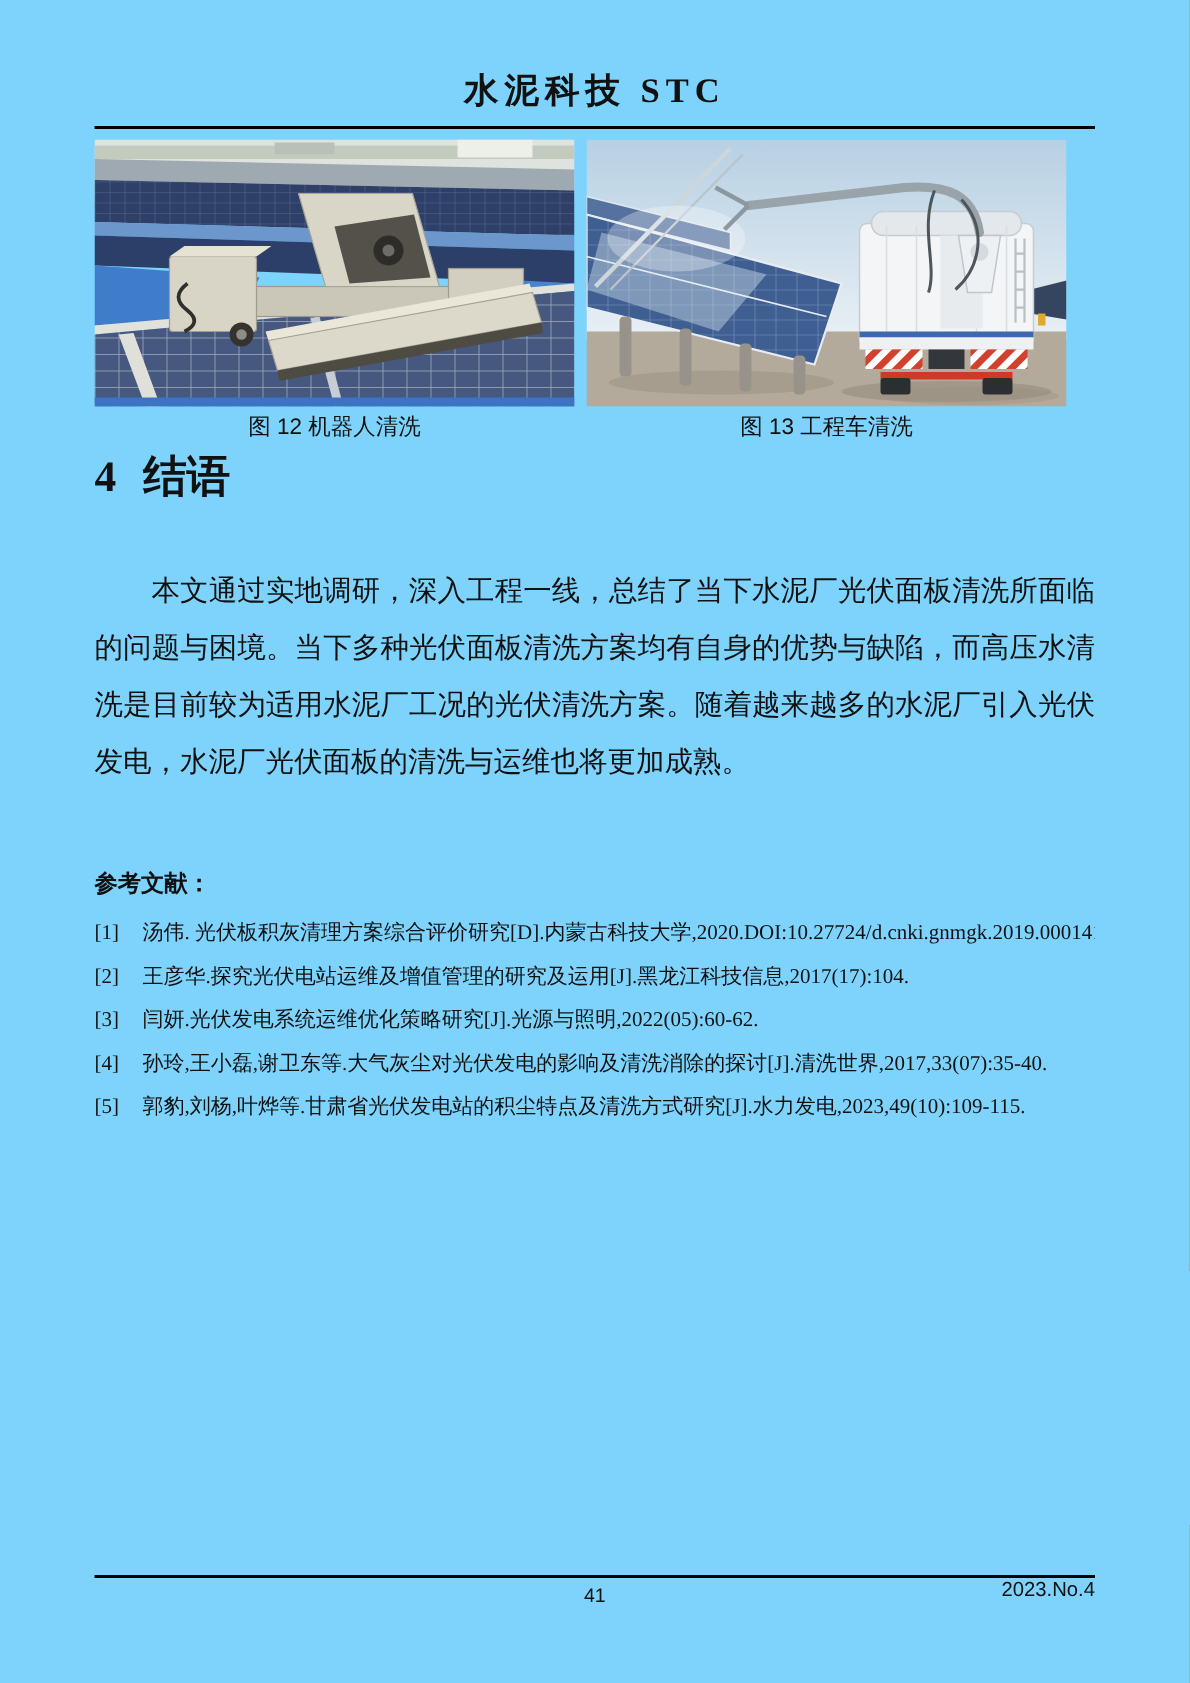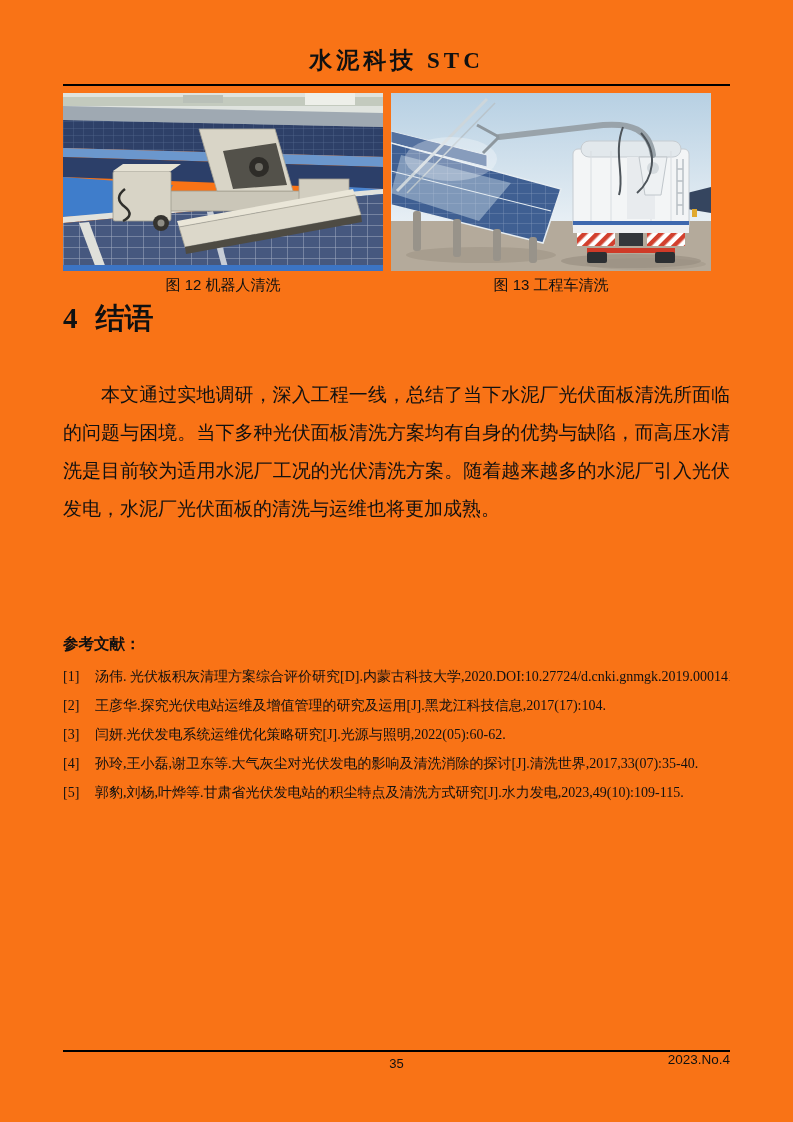--- a/index.html
+++ b/index.html
@@ -2,21 +2,21 @@
 <html><head>
 <meta charset="utf-8">
 <style>
   * { margin: 0; padding: 0; box-sizing: border-box; }
   html, body { background: #9b9b9b; }
   .page {
     position: relative;
     width: 793px;
     height: 1122px;
     margin: 0 auto;
-    background: #f97316;
+    background: #7dd3fc;
     font-family: "Liberation Serif", serif;
     color: #111111;
     overflow: hidden;
   }
   .content { padding: 0 63px; }
 
   
   .journal-header { padding-top: 46px; text-align: center; }
   .journal-title {
     font-family: "Liberation Serif", serif;
@@ -69,21 +69,21 @@
     font-family: "Liberation Sans", sans-serif;
     font-weight: 700;
     font-size: 29px;
     line-height: 27px;
   }
   .section-heading .sec-num { margin-right: 18px; font-family: "Liberation Serif", serif; }
 
   .conclusion { margin-top: 9px; }
 
   
-  .references { margin-top: 106px; }
+  .references { margin-top: 52px; }
   .references-header {
     font-family: "Liberation Sans", sans-serif;
     font-weight: 700;
     font-size: 15.5px;
     line-height: 20px;
     margin-bottom: 8px;
   }
   .ref-item {
     display: flex;
     font-size: 14px;
@@ -271,16 +271,16 @@
       </div>
       <div class="ref-item">
         <span class="ref-label">[5]</span>
         <span class="ref-text">郭豹,刘杨,叶烨等.甘肃省光伏发电站的积尘特点及清洗方式研究[J].水力发电,2023,49(10):109-115.</span>
       </div>
     </div>
 
   </div>
 
   <div class="page-footer">
-    <span class="footer-page-num">35</span>
+    <span class="footer-page-num">41</span>
     <span class="footer-issue">2023.No.4</span>
   </div>
 </div>
 
 </body></html>

